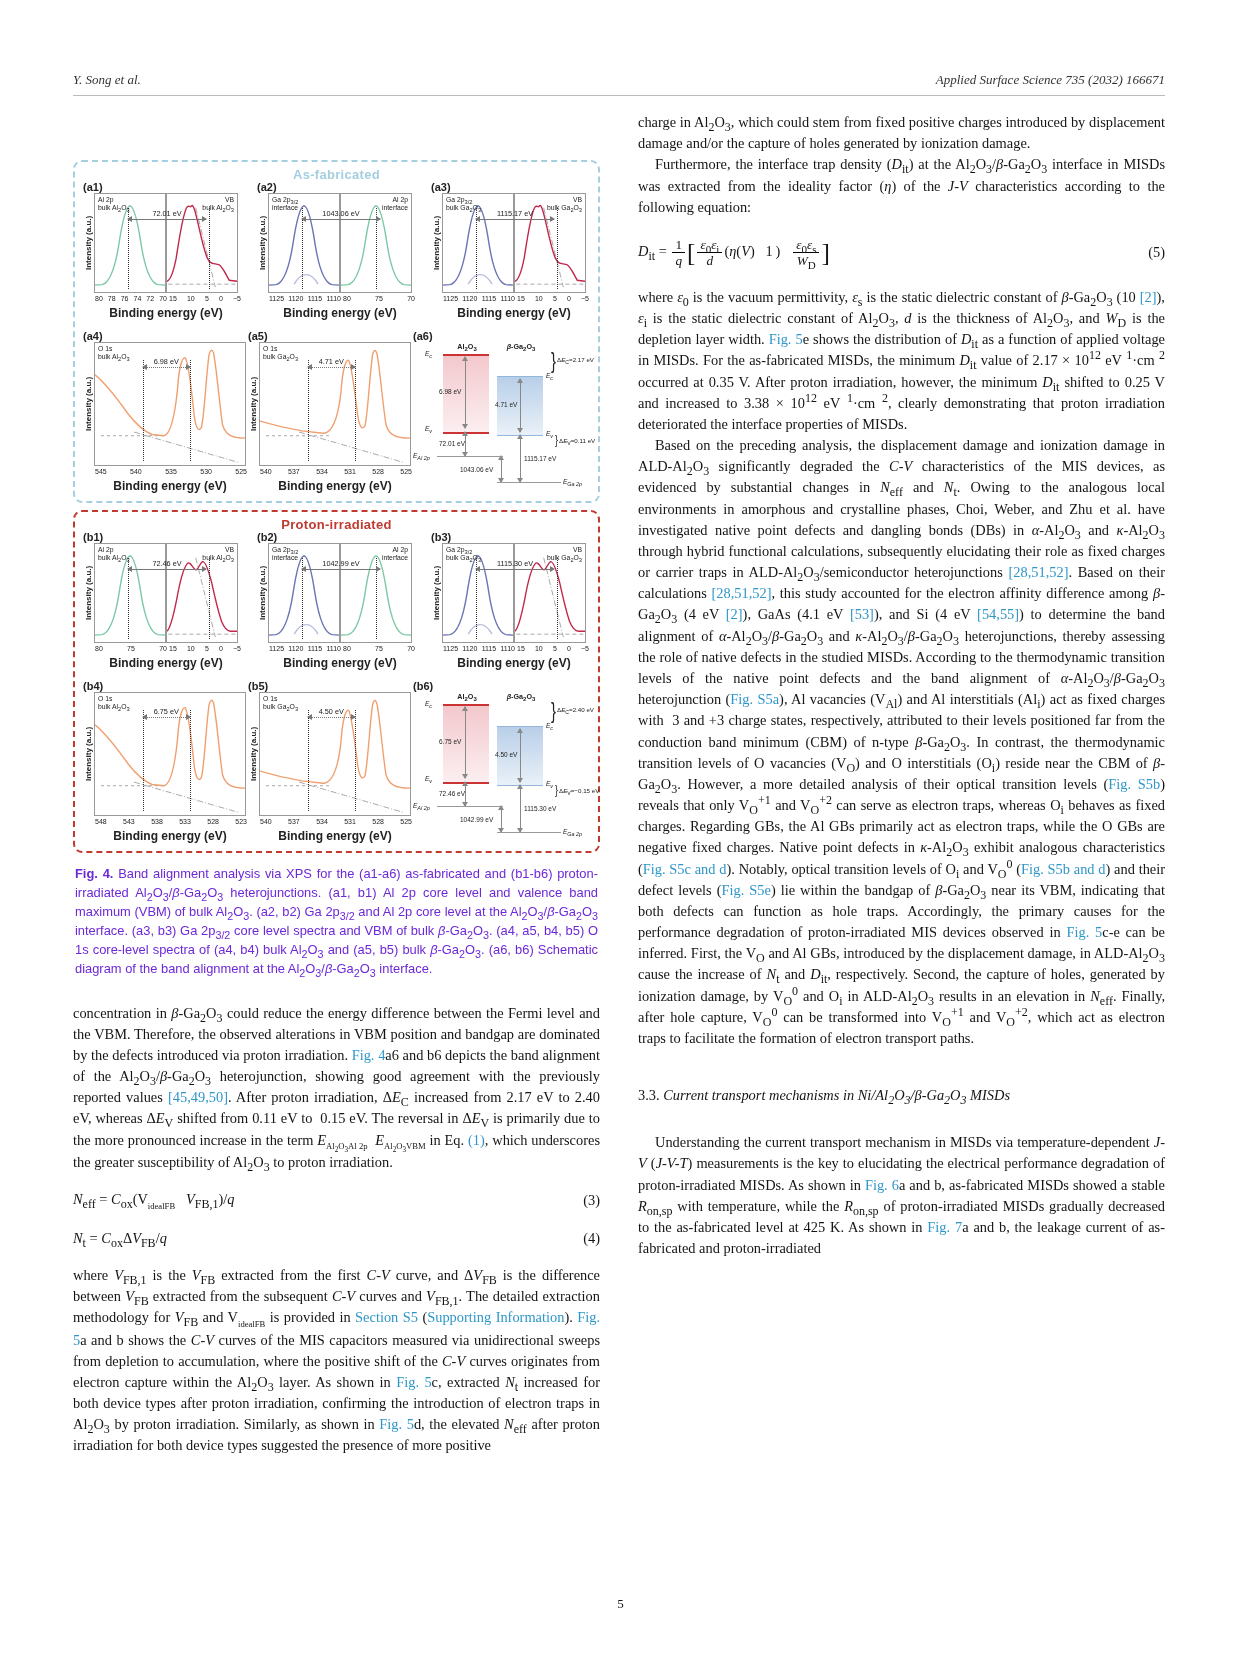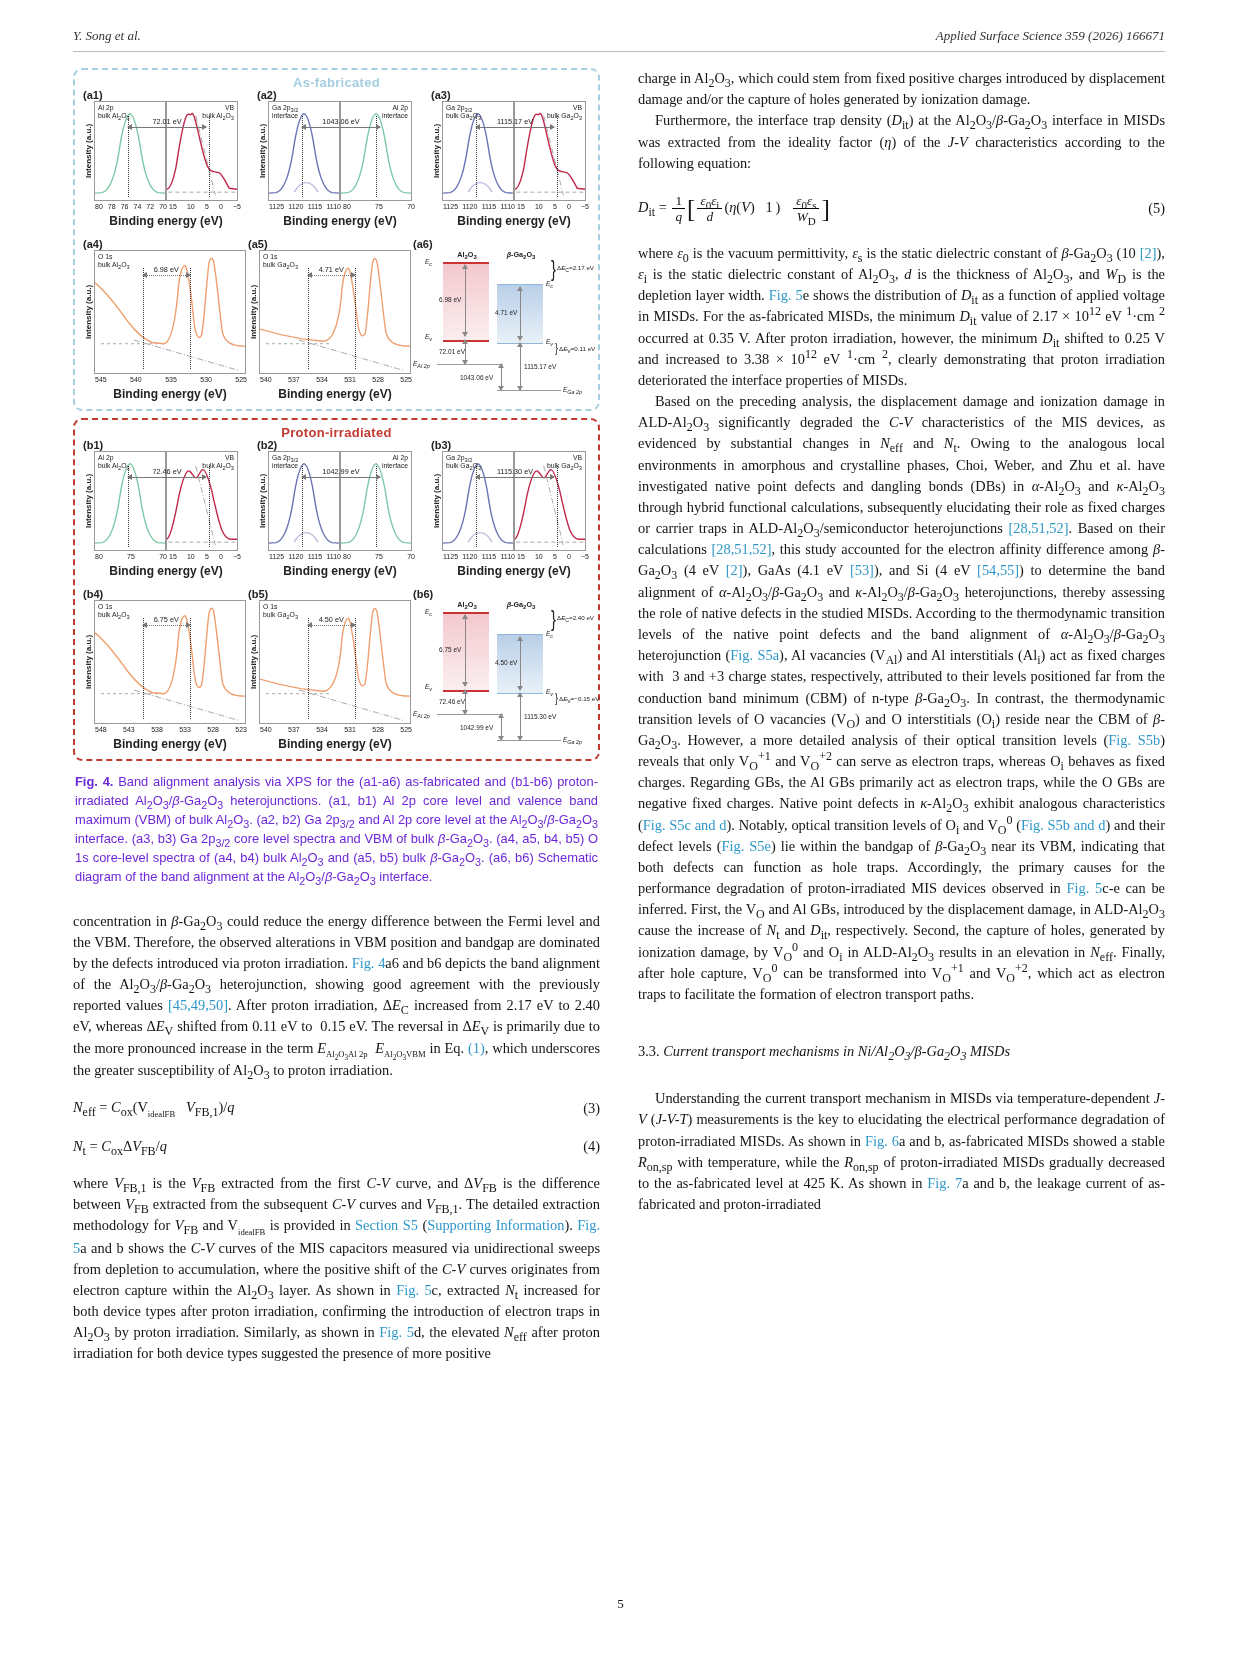--- a/index.html
+++ b/index.html
@@ -1,38 +1,38 @@
 <!DOCTYPE html>
 <html style="--link: #2e96c8; --asfab: #a5cfe0; --proton: #c03a30; --green: #7cc9a5; --red: #c1274b; --blue: #6b74b5; --orange: #f0a070; --red_line: #cc3333; --blue_line: #93b7da;"><head>
 <meta charset="utf-8">
 <style>
   html,body{margin:0;padding:0;background:#e8e8e8;}
   body{width:1241px;height:1654px;position:relative;background:#fff;
        font-family:"Liberation Serif", "DejaVu Serif", serif;color:#141414;}
-  .page{padding:28px 76px 0 73px;position:relative;}
+  .page{padding:72px 76px 0 73px;position:relative;}
   
   .hdr{display:flex;justify-content:space-between;align-items:flex-end;
        font-style:italic;font-size:13px;color:#333;padding-bottom:7px;border-bottom:1px solid #bbb;}
   
   .cols{display:flex;gap:38px;margin-top:16px;}
   .col{width:527px;font-size:14.4px;line-height:1.47;text-align:justify;}
   p.para{margin:0;}
   p.ind{text-indent:17px;}
   .lnk{color:var(--link,#2e96c8);}
   sub,sup{line-height:0;}
   .stk{display:inline-flex;flex-direction:row;align-items:flex-start;font-size:60%;line-height:1.12;vertical-align:-0.55em;}
   .stk span{display:block;}
   .frac{display:inline-flex;flex-direction:column;align-items:center;vertical-align:middle;line-height:1.15;font-size:92%;margin:0 2px;}
   .frac>span:first-child{border-bottom:1px solid #000;padding:0 3px;}
   .brk{font-size:175%;vertical-align:middle;font-weight:300;}
   .eq{display:flex;align-items:center;gap:10px;margin:16px 0;}
   .eq-body{flex:1;}
   .sec-head{margin:36px 0 26px;font-size:14.4px;}
   
-  .fig{font-family:"Liberation Sans","DejaVu Sans",sans-serif;color:#222;}
+  .fig{font-family:"Liberation Sans","DejaVu Sans",sans-serif;color:#222;margin-top:48px;}
   .figbox{border:2px dashed var(--asfab,#a5cfe0);border-radius:9px;padding:17px 8px 5px;position:relative;margin-bottom:7px;}
   .figbox.redbox{border-color:var(--proton,#c0392b);}
   .fig-title{position:absolute;top:3px;left:0;right:0;text-align:center;font-weight:bold;font-size:13px;color:var(--asfab,#a5cfe0);letter-spacing:.3px;}
   .redbox .fig-title{color:var(--proton,#c0392b);}
   .prow-wrap{display:flex;justify-content:space-between;}
   .panel{position:relative;}
   .ptag{font-weight:bold;font-size:11px;height:14px;}
   .prow{display:flex;}
   .ylab{width:11px;display:flex;align-items:center;justify-content:center;font-weight:bold;font-size:8px;
         writing-mode:vertical-rl;transform:rotate(180deg);white-space:nowrap;}
@@ -114,21 +114,21 @@
     <path id="o1sbg" vector-effect="non-scaling-stroke" stroke-dasharray="6 2 1 2" d="M26,73 L96,98"></path>
     <path id="o1sbase" vector-effect="non-scaling-stroke" stroke-dasharray="3 3" d="M4,76 L48,76"></path>
     <path id="basedash" vector-effect="non-scaling-stroke" stroke-dasharray="4 3" d="M2,92 L98,92"></path>
   </defs>
 </svg>
 
 <div class="page">
 
   <div class="hdr">
     <span>Y. Song et al.</span>
-    <span>Applied Surface Science 359 (2026) 166671</span>
+    <span>Applied Surface Science 735 (2032) 166671</span>
   </div>
 
   <div class="cols">
 
     <div class="col">
 
       <div class="fig">
 
         <div class="figbox">
           <div class="fig-title">As-fabricated</div>

